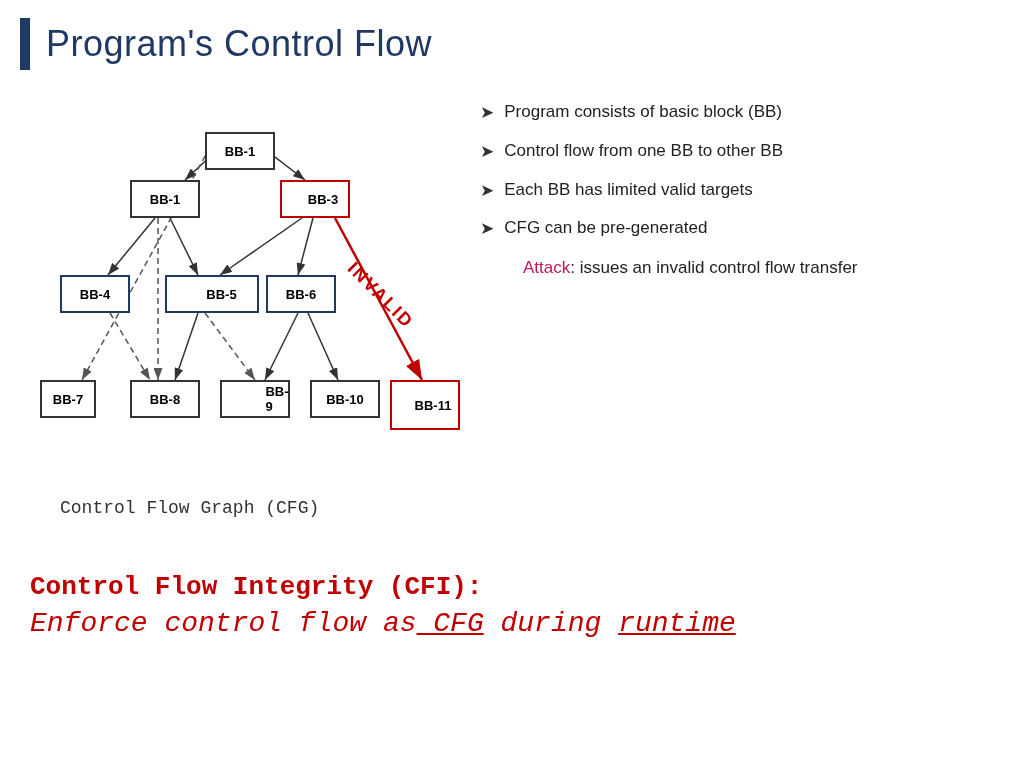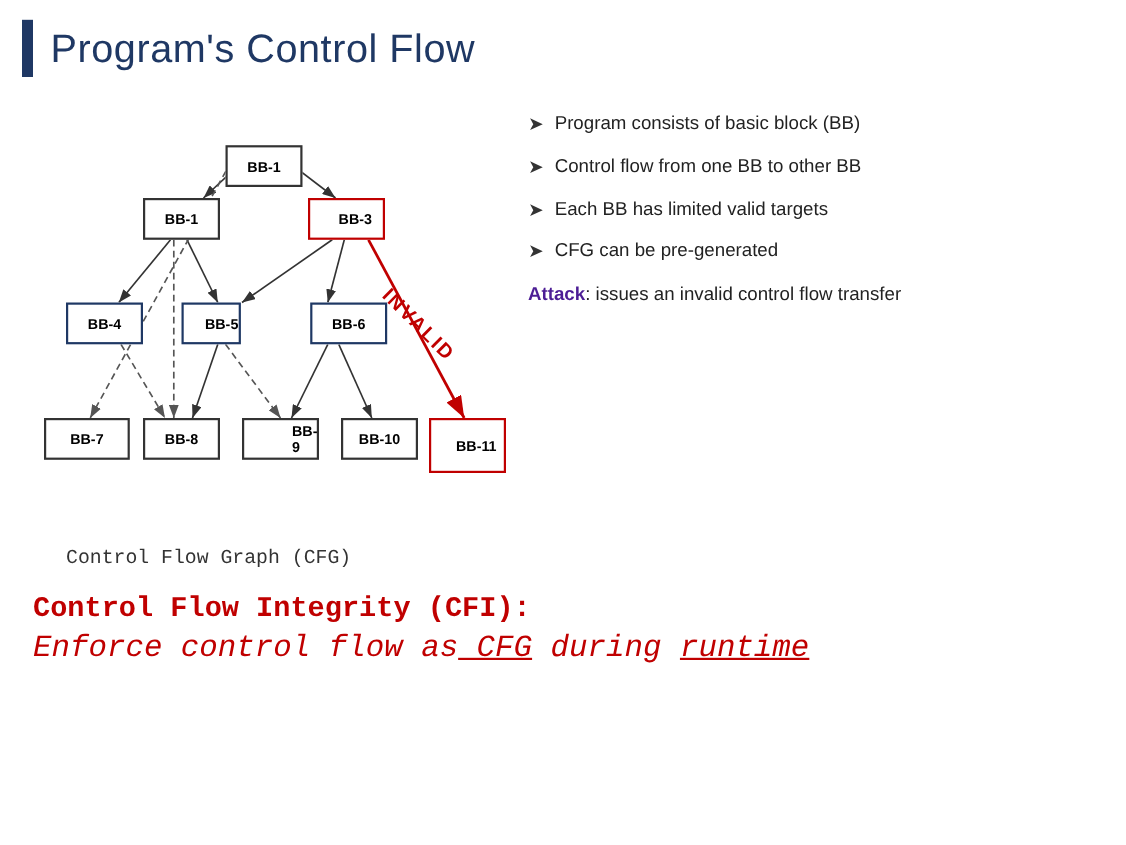--- a/index.html
+++ b/index.html
@@ -72,23 +72,23 @@
       border-color: #1f3864;
       border-width: 2.5px;
       text-align: right;
     }
 
     
     #bb1  { left: 175px; top: 10px;  width: 70px; height: 38px; margin-top: 32px; }
     #bb2  { left: 100px; top: 90px;  width: 70px; height: 38px; }
     #bb3  { left: 250px; top: 90px;  width: 70px; height: 38px; border-color: #c00000; }
     #bb4  { left: 30px;  top: 185px; width: 70px; height: 38px; border-color: #1f3864; }
-    #bb5  { left: 135px; top: 185px; width: 54px; height: 38px; border-color: #1f3864; padding-left: 19px; }
-    #bb6  { left: 252px; top: 185px; width: 70px; height: 38px; border-color: #1f3864; }
-    #bb7  { left: 10px;  top: 290px; width: 78px; height: 38px; }
+    #bb5  { left: 135px; top: 185px; width: 94px; height: 38px; border-color: #1f3864; padding-left: 19px; }
+    #bb6  { left: 236px; top: 185px; width: 70px; height: 38px; border-color: #1f3864; }
+    #bb7  { left: 10px;  top: 290px; width: 56px; height: 38px; }
     #bb8  { left: 100px; top: 290px; width: 70px; height: 38px; }
     #bb9  { left: 190px; top: 290px; width: 70px; height: 38px; padding-left: 44px; }
     #bb10 { left: 280px; top: 290px; width: 70px; height: 38px; }
     #bb11 { left: 360px; top: 290px; width: 70px; height: 50px; border-color: #c00000; }
 
     
     .cfg-svg {
       position: absolute;
       top: 0; left: 0;
       width: 100%;
@@ -140,34 +140,36 @@
       margin-top: 1px;
     }
 
     .attack-line {
       margin-top: 10px;
       font-size: 17px;
       line-height: 1.5;
       color: #222;
     }
     .attack-word {
-      color: #4c1d95;
-      font-weight: 700;
+      color: #be185d;
+      font-weight: 400;
+      margin-left: 43px;
     }
 
     
     .cfi-section {
       padding: 20px 30px 0 30px;
     }
     .cfi-title {
       font-family: 'Courier New', monospace;
       font-size: 26px;
       font-weight: 700;
       color: #c00000;
       margin-bottom: 6px;
+      margin-top: 34px;
     }
     .cfi-subtitle {
       font-family: 'Courier New', monospace;
       font-size: 28px;
       color: #c00000;
       font-style: italic;
     }
     .cfi-subtitle u {
       text-decoration: underline;
     }

